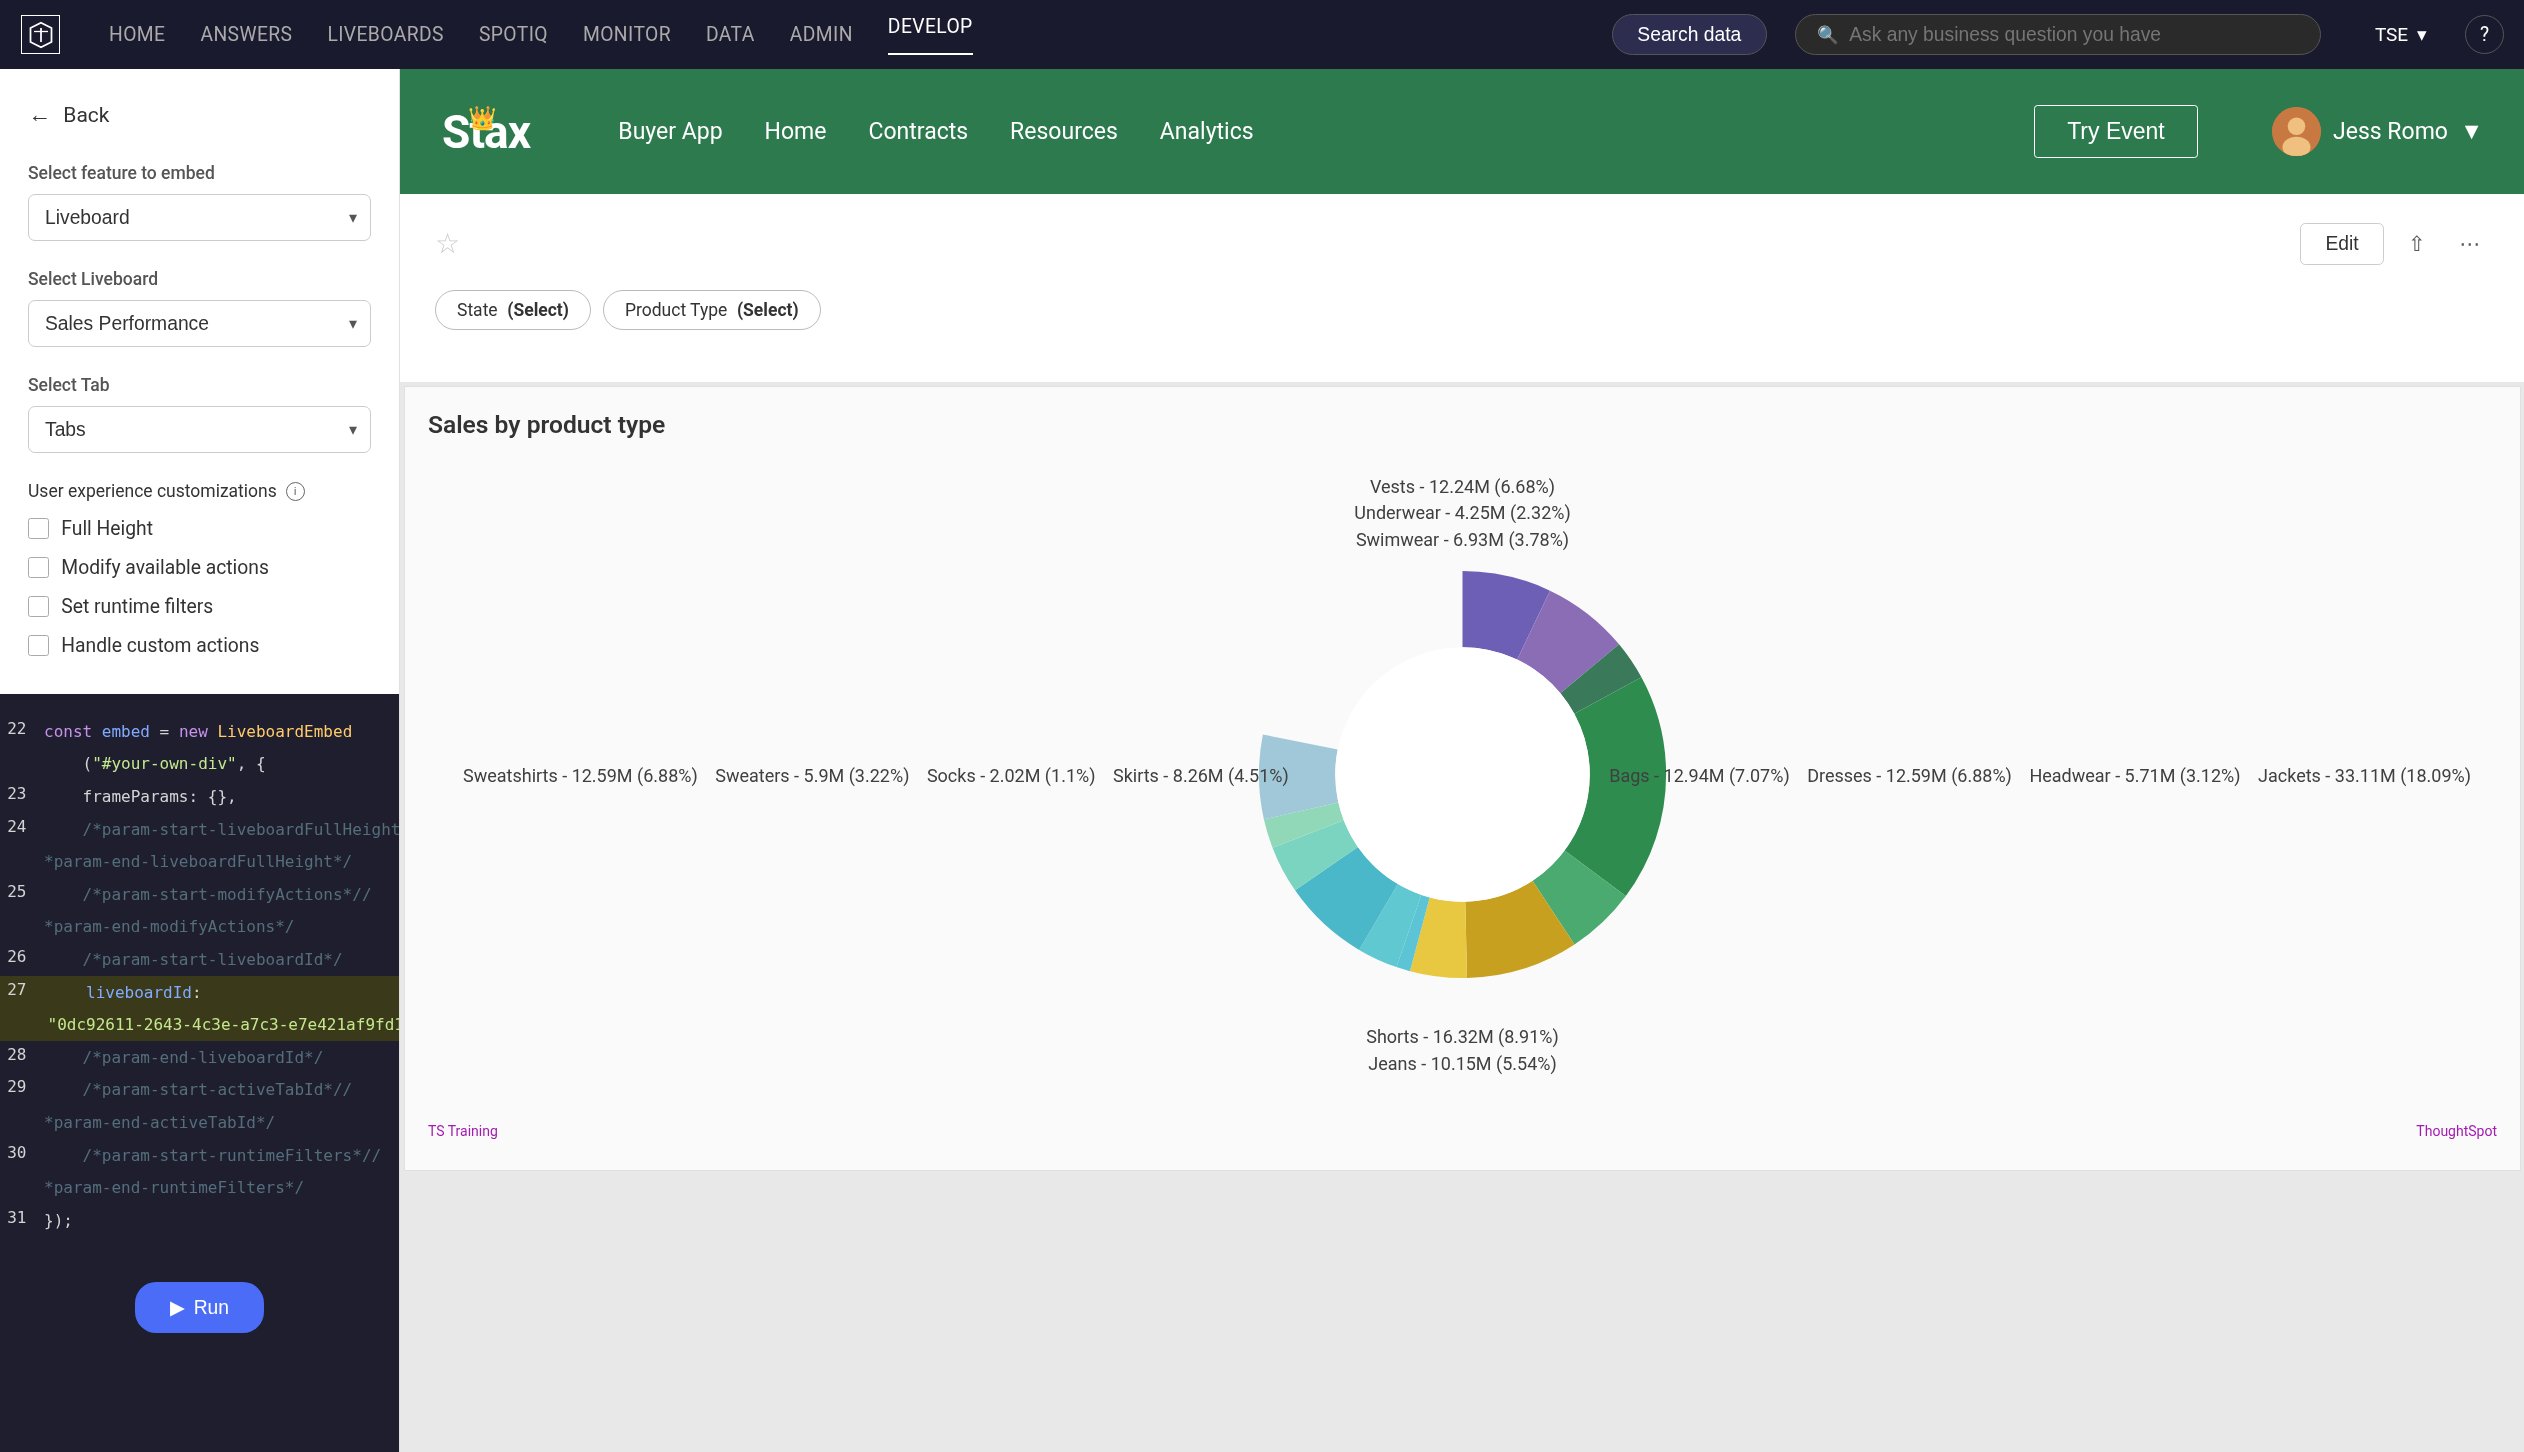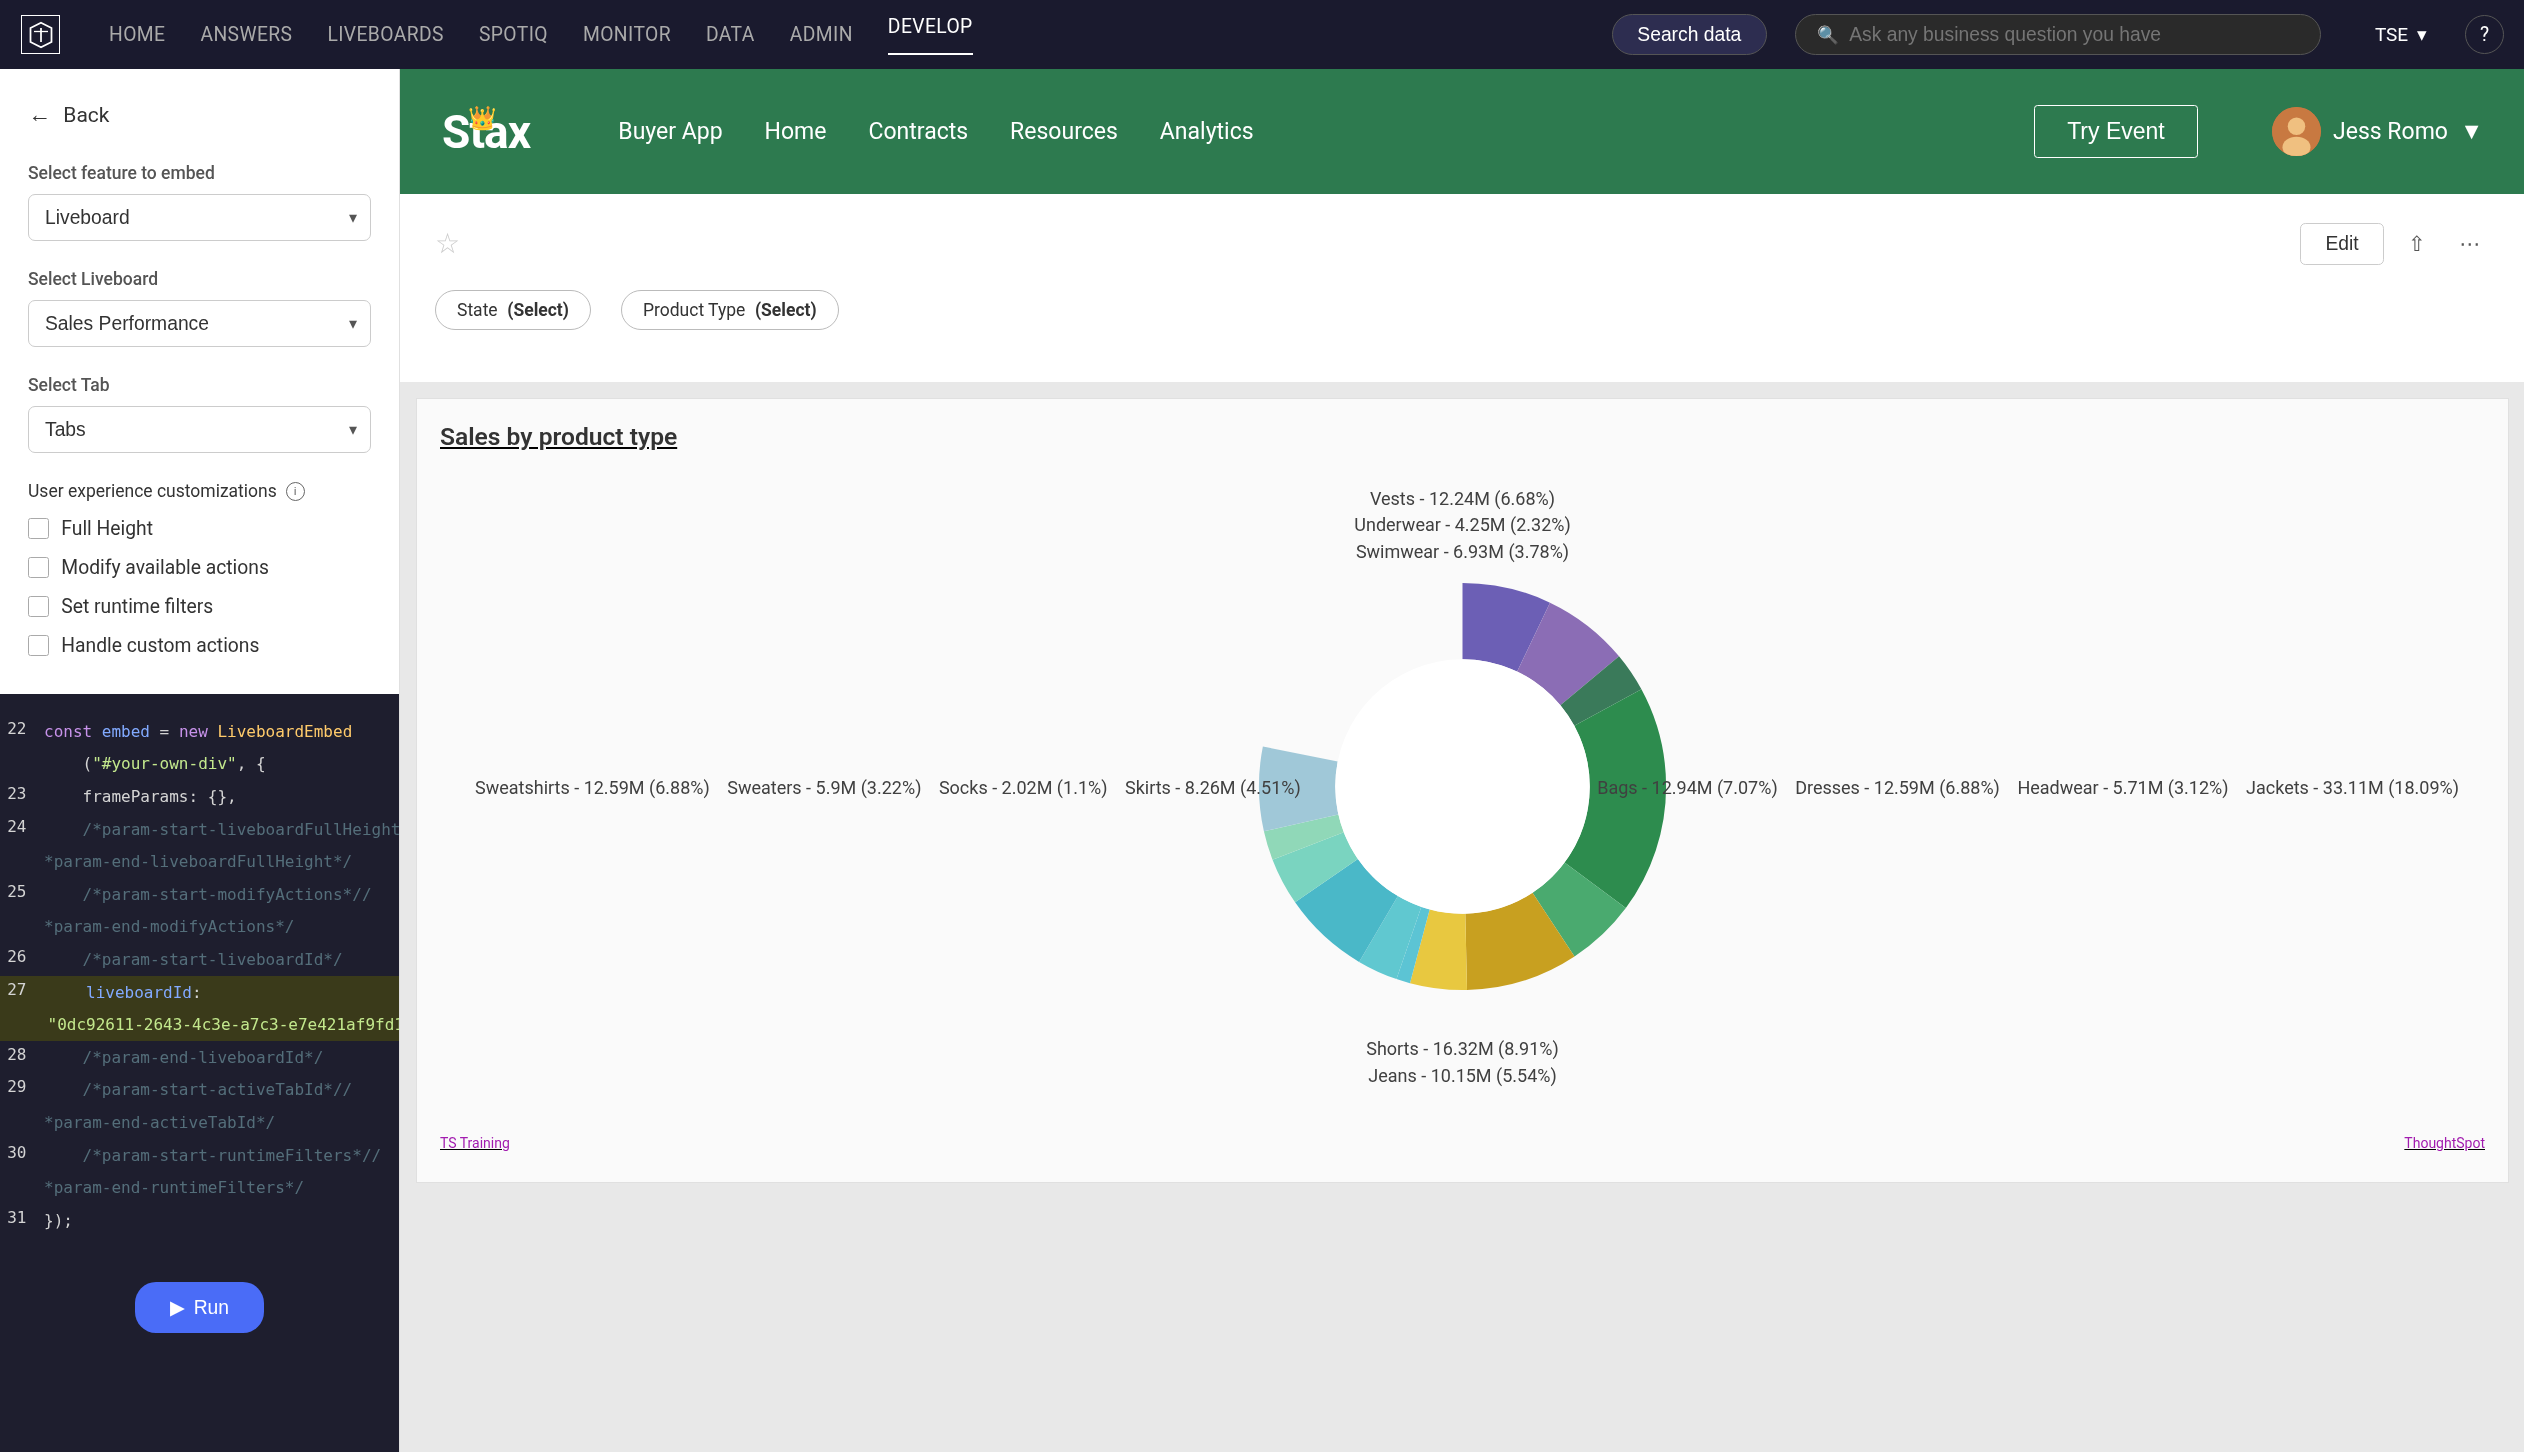--- a/index.html
+++ b/index.html
@@ -89,33 +89,33 @@
 
     
     .liveboard-content { background: white; margin: 0; padding: 28px 35px; }
     .lb-top { display: flex; align-items: center; gap: 21px; margin-bottom: 24.6px; }
     .star-icon { font-size: 28px; color: #ccc; }
     .lb-actions { margin-left: auto; display: flex; gap: 14px; align-items: center; }
     .edit-btn { border: 0.9px solid #ccc; padding: 8.8px 24.6px; border-radius: 5.3px; font-size: 19.3px; cursor: pointer; color: #333; background: white; }
     .share-btn { border: 0.9px solid transparent; padding: 8.8px; border-radius: 5.3px; font-size: 21px; cursor: pointer; color: #555; background: white; }
     .more-btn { border: 0.9px solid transparent; padding: 8.8px; border-radius: 5.3px; font-size: 21px; cursor: pointer; color: #555; background: white; }
 
-    .filter-tags { display: flex; gap: 30px; margin-bottom: 24.6px; flex-wrap: wrap; }
+    .filter-tags { display: flex; gap: 12px; margin-bottom: 24.6px; flex-wrap: wrap; }
     .filter-tag {
       background: white; border: 1.3px solid #bbb; border-radius: 21px; padding: 8.8px 21px;
       font-size: 17.5px; color: #333; cursor: pointer; display: flex; align-items: center; gap: 5.3px;
     }
     .filter-tag strong { color: #333; }
 
     .lb-tabs { display: flex; gap: 0; border-bottom: 1.8px solid #e0e0e0; margin-bottom: 0; }
     .lb-tab { padding: 14px 28px; font-size: 21px; cursor: pointer; color: #555; border-bottom: 2.6px solid transparent; margin-bottom: -1.8px; }
     .lb-tab.active { color: #4a6cf7; border-bottom: 2.6px solid #4a6cf7; }
 
     
-    .chart-area { background: #fafafa; border: 0.9px solid #e0e0e0; margin: 16px; padding: 23px; text-decoration: underline; }
+    .chart-area { background: #fafafa; border: 0.9px solid #e0e0e0; margin: 4px; padding: 23px; }
     .chart-title { font-size: 24.6px; color: #333; font-weight: 600; margin-bottom: 28px; }
     .c-label { font-size: 18px; color: #404040; white-space: nowrap; }
 
     .ts-footer { color: #a21caf; font-size: 14px; margin-top: 17.5px; padding: 8.8px 0; }
 
     .left-panel-wrap { width: 400px; display: flex; flex-direction: column; border-right: 0.9px solid #e0e0e0; }
     .left-top-section { background: white; padding: 32px 28px 21px 28px; }
     .left-code-section { background: #1e1e2e; flex: 1; padding: 7px 0; overflow-y: auto; }
   </style>
 </head>

